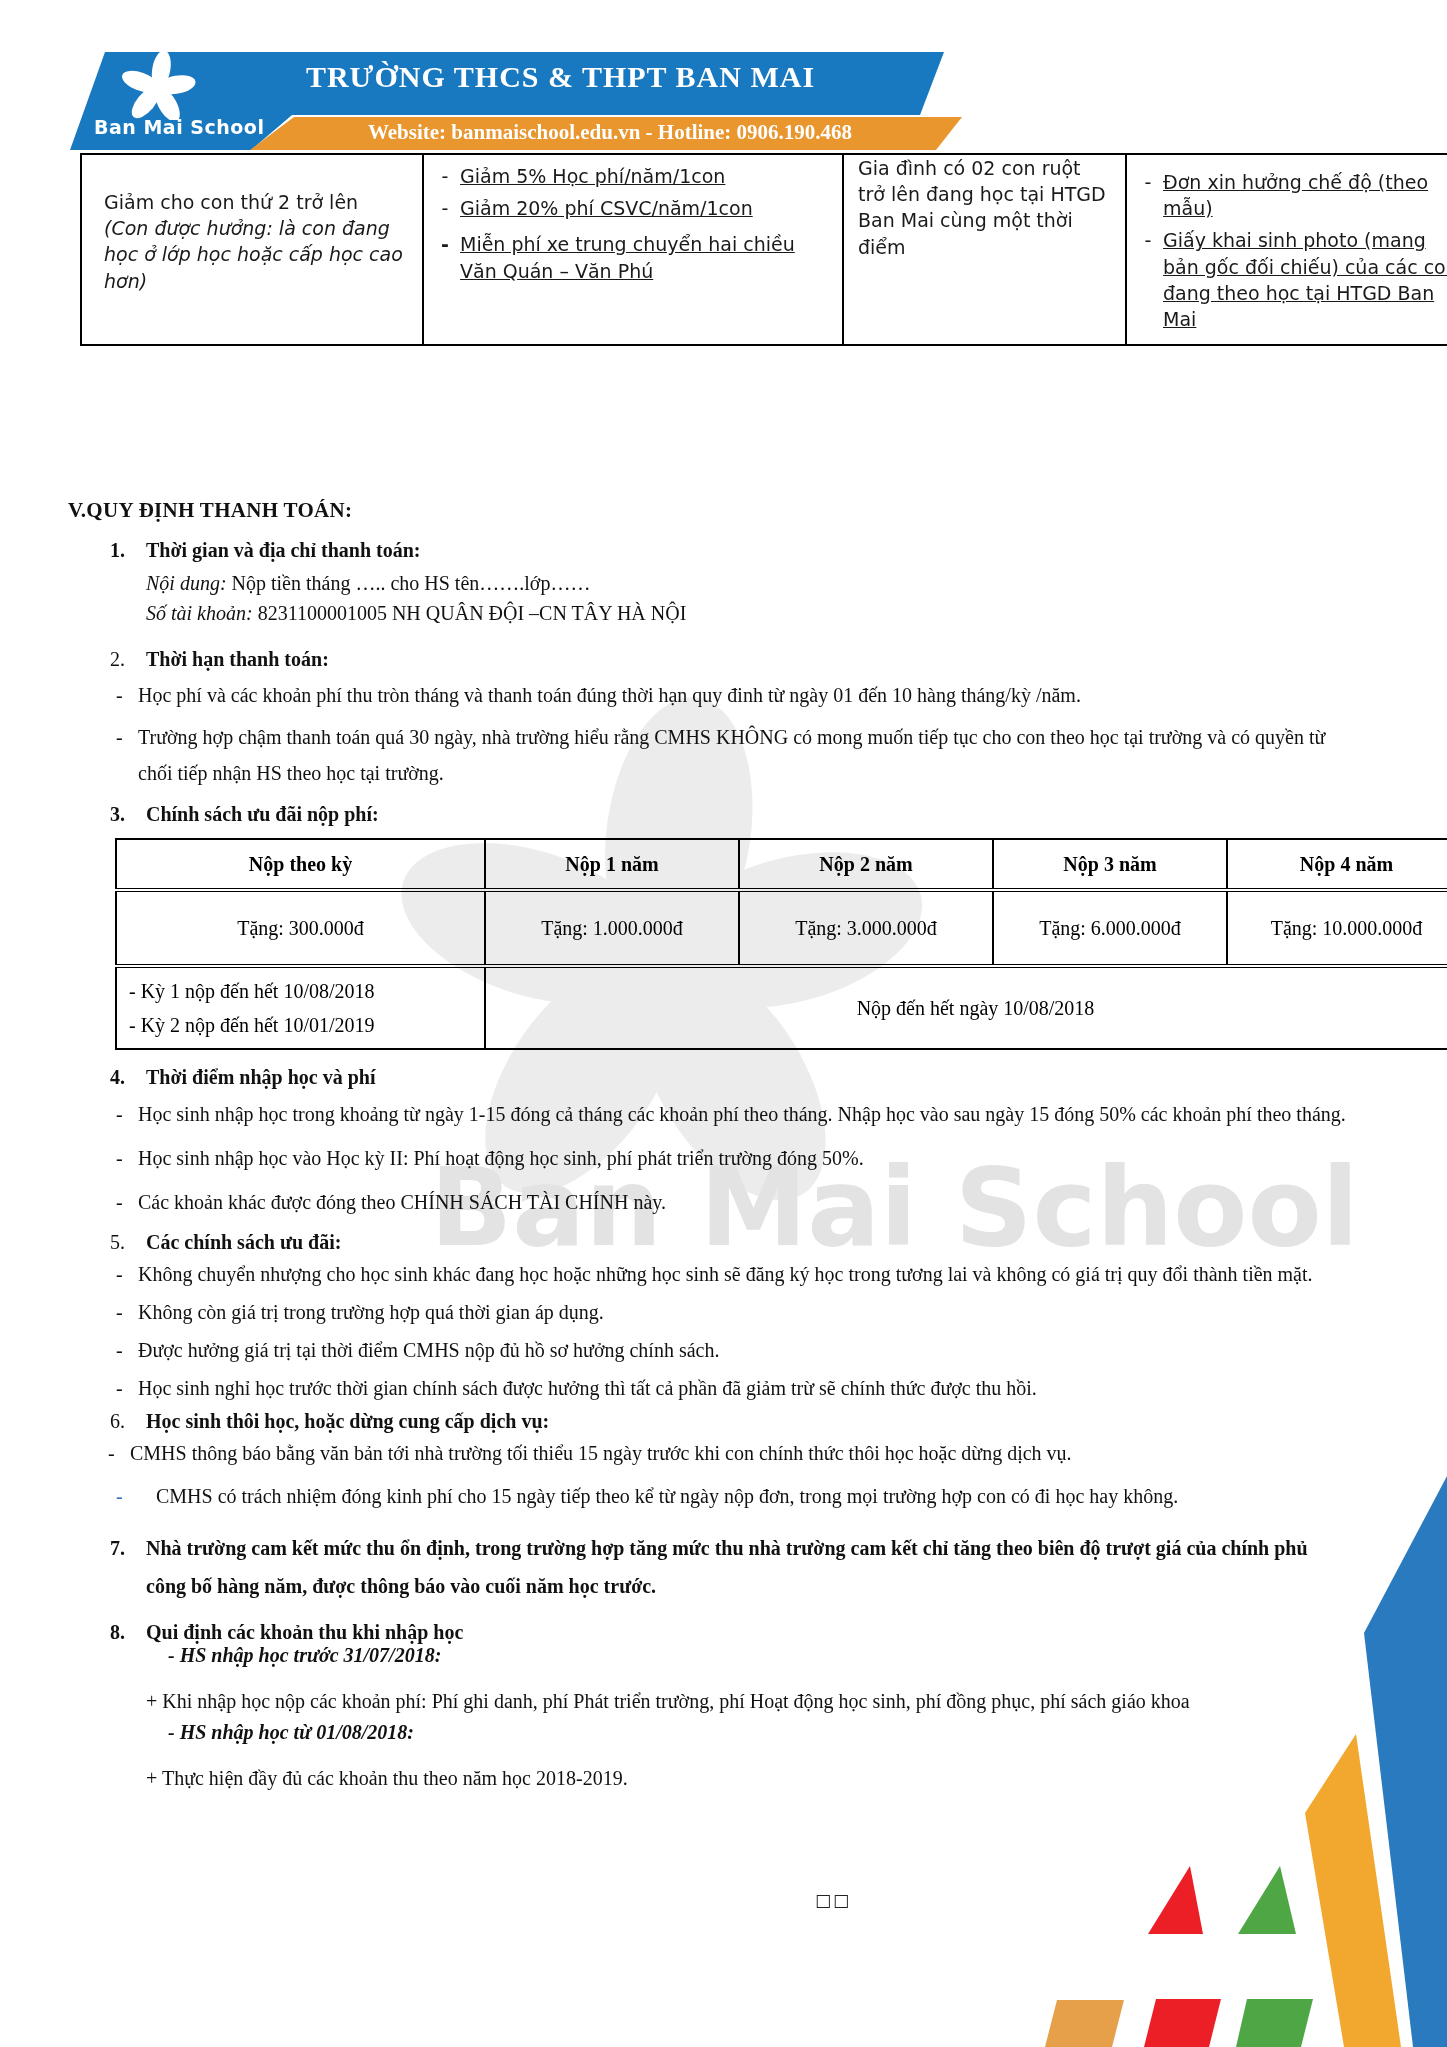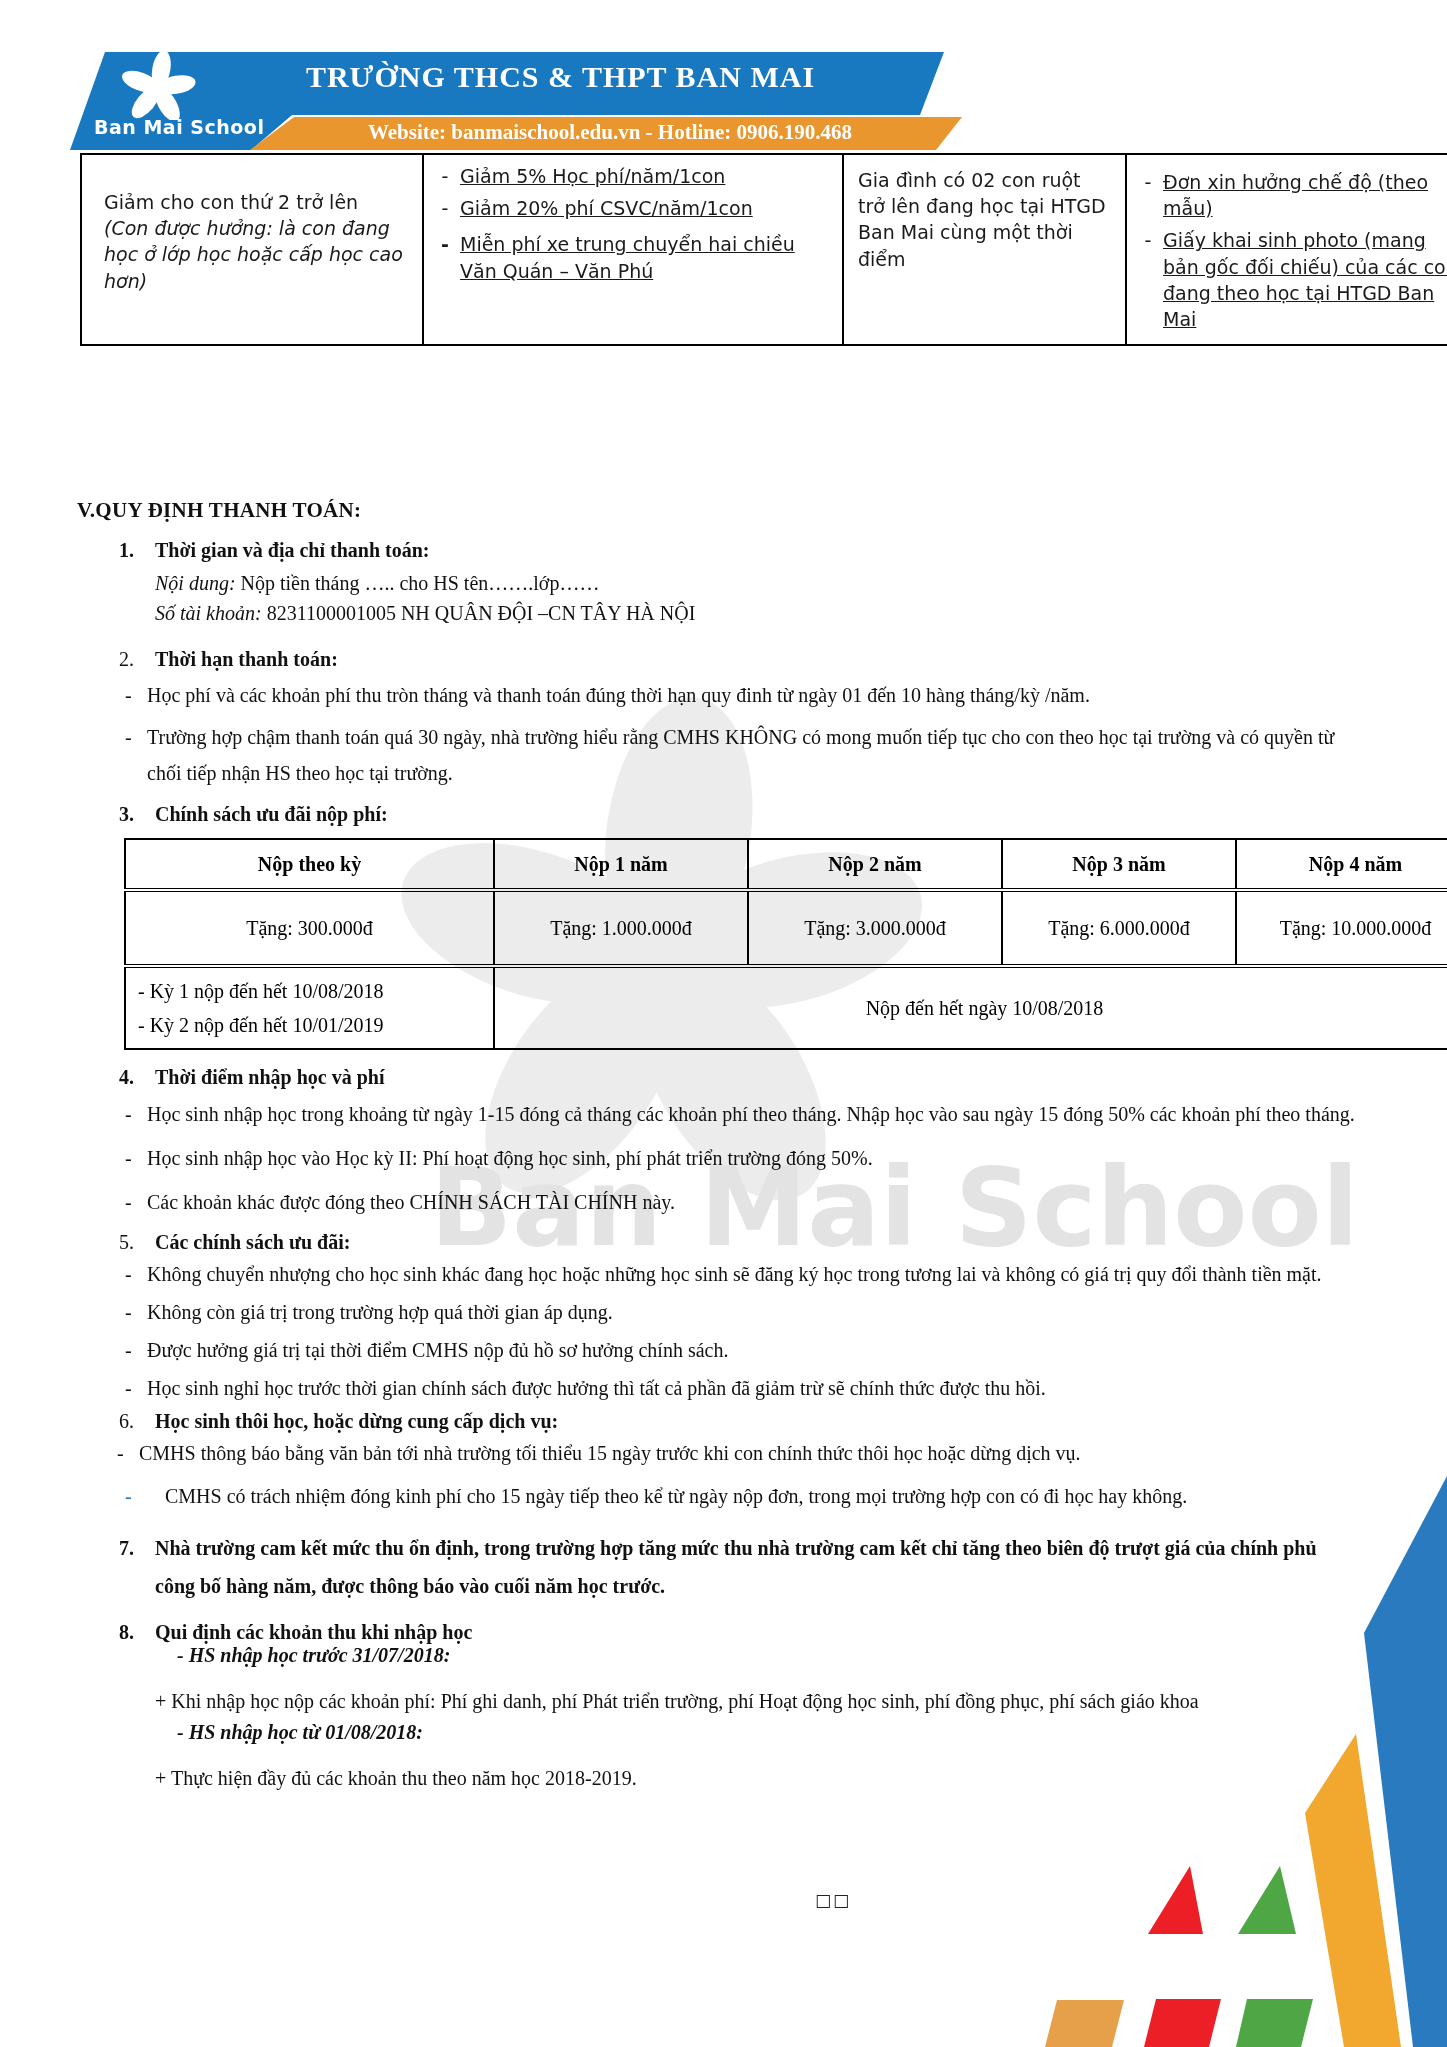--- a/index.html
+++ b/index.html
@@ -18,29 +18,29 @@
   .hdr-orange{position:absolute;left:250px;top:117px;width:712px;height:33px;background:#E8962D;
     clip-path:polygon(44px 0,712px 0,686px 33px,0 33px);}
   .web-bar{position:absolute;left:60px;top:3px;width:600px;text-align:center;color:#fff;
     font-weight:bold;font-size:21px;font-family:"Liberation Serif",serif;}
   
   table.benefits{position:absolute;left:80px;top:153px;width:1310px;border-collapse:collapse;
     font-family:"DejaVu Sans",sans-serif;font-size:19px;color:#1a1a1a;z-index:2;table-layout:fixed;}
   table.benefits td{border:2px solid #000;vertical-align:top;line-height:1.38;background:transparent;}
   td.b-c1{width:308px;padding:34px 10px 8px 22px;vertical-align:top;}
   td.b-c2{width:406px;padding:8px 6px 6px 6px;}
-  td.b-c3{width:253px;padding:12px 14px;vertical-align:middle;}
+  td.b-c3{width:253px;padding:0 14px;vertical-align:middle;}
   td.b-c4{width:335px;padding:14px 6px 6px 6px;}
   .note-italic{font-style:italic;}
   .mrow{display:flex;margin-bottom:6px;}
   .mrow .mk{width:30px;flex:0 0 30px;text-align:center;}
   .mrow .mtx{flex:1;padding-right:4px;text-decoration:underline;}
   .mk-bold{font-weight:bold;}
   
-  .doc{position:absolute;left:77px;top:498px;width:1300px;z-index:2;font-size:20px;}
+  .doc{position:absolute;left:68px;top:498px;width:1300px;z-index:2;font-size:20px;}
   .sec-title{font-size:21px;font-weight:bold;letter-spacing:.3px;}
   .nitem{display:flex;margin-top:16px;}
   .nitem .no{width:36px;flex:0 0 36px;margin-left:42px;font-size:20px;}
   .nitem .no.b{font-weight:bold;}
   .nitem .ttl{font-weight:bold;flex:1;}
   .plain{font-weight:normal;}
   .ind{margin-left:78px;line-height:30px;}
   .lbl-i{font-style:italic;}
   .bullet{display:flex;line-height:36px;margin-top:6px;}
   .bullet .dash{width:22px;flex:0 0 22px;margin-left:48px;}

